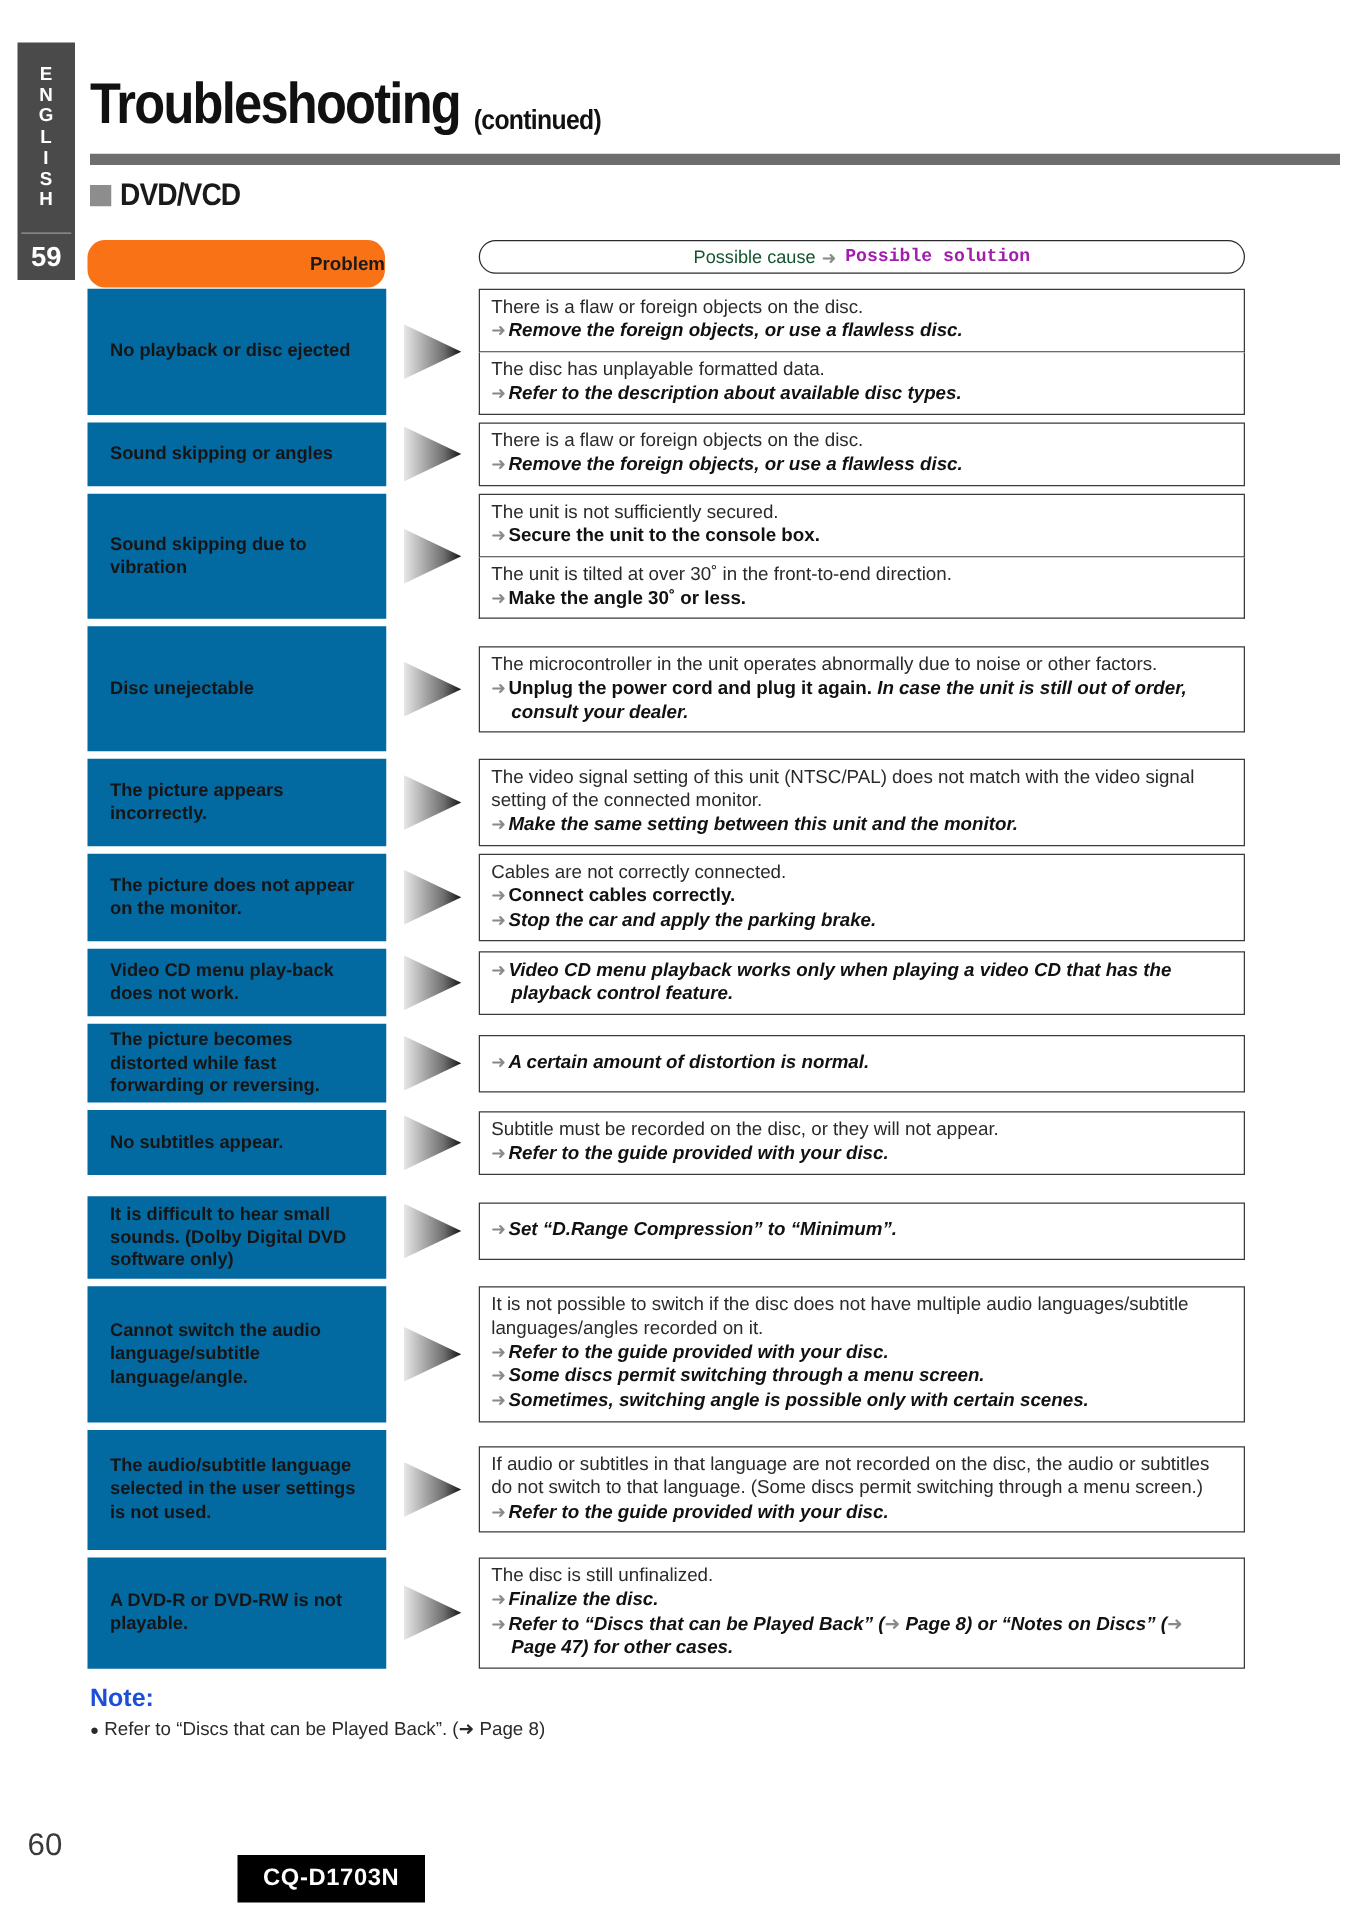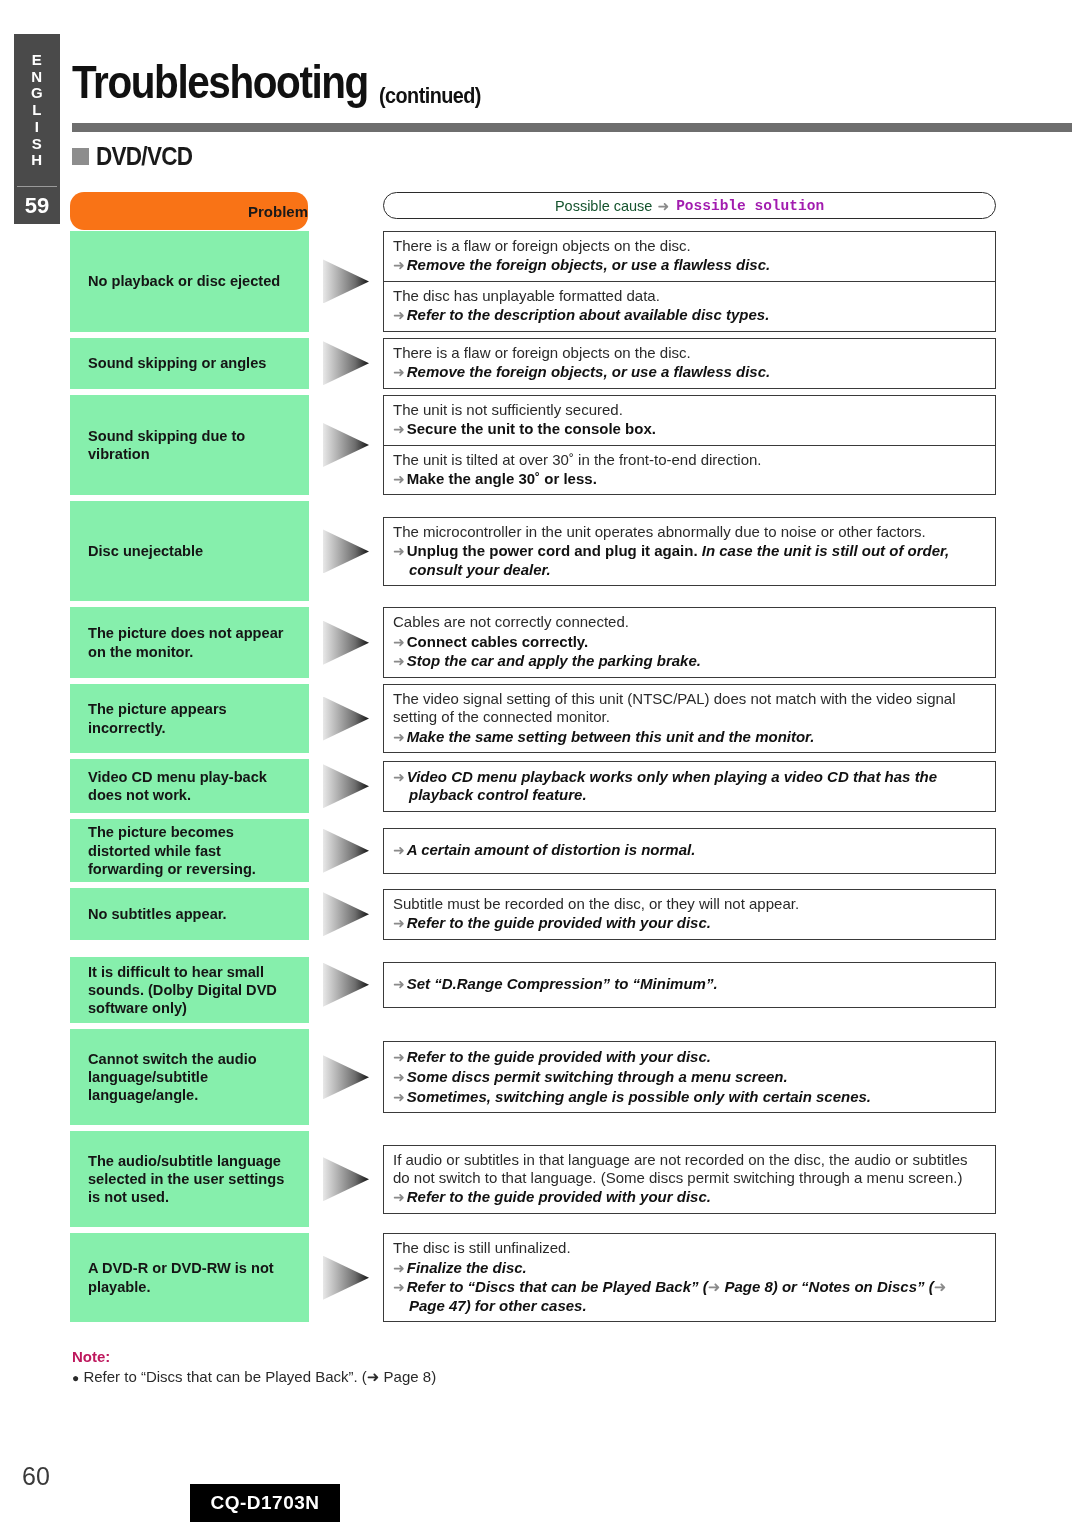--- a/index.html
+++ b/index.html
@@ -111,21 +111,21 @@
   }
   .trow {
     position: relative;
     display: flex;
     align-items: stretch;
     margin-bottom: 6px;
   }
   .prob {
     margin-left: 70px;
     width: 239px;
-    background: #86efac;
+    background: #0369a1;
     display: flex; align-items: center;
     padding: 4px 14px 4px 18px;
     font-weight: bold;
     font-size: 14.6px;
     line-height: 1.26;
     color: #151515;
     flex: 0 0 239px;
   }
   .arrowcell {
     flex: 0 0 74px;
@@ -174,21 +174,21 @@
   }
   .ar-in { color:#8a8a8a; font-style: normal; font-weight: normal; }
   .spacer-box { min-height: 46px; display:flex; flex-direction:column; justify-content:center; }
 
   
   .note {
     position: absolute;
     left: 72px; top: 1348px;
     font-size: 15px;
   }
-  .note-h { font-weight: bold; font-size: 15px; color: #be185d; }
+  .note-h { font-weight: bold; font-size: 20px; color: #1d4ed8; }
   .note-b { margin-top: 3px; color: #2a2a2a; }
   .bullet { font-size: 12px; }
 
   
   .foot-page {
     position: absolute;
     left: 22px; top: 1462px;
     font-size: 25px; color: #3a3a3a;
   }
   .model {
@@ -300,48 +300,48 @@
         </div>
         <div class="sols">
           <div class="solbox">
             <div class="cause">The microcontroller in the unit operates abnormally due to noise or other factors.</div>
             <div class="sol"><span class="ar">➜</span><span class="pre">Unplug the power cord and plug it again.</span> <span class="ital2">In case the unit is still out of order, consult your dealer.</span></div>
           </div>
         </div>
       </div>
       <div class="trow">
         <div class="prob" style="min-height: 62px;">
+          <span>The picture appears incorrectly.</span>
+        </div>
+        <div class="arrowcell">
+          <span class="gtri"></span>
+        </div>
+        <div class="sols">
+          <div class="solbox">
+            <div class="cause">The video signal setting of this unit (NTSC/PAL) does not match with the video signal setting of the connected monitor.</div>
+            <div class="sol ital"><span class="ar">➜</span><span>Make the same setting between this unit and the monitor.</span></div>
+          </div>
+        </div>
+      </div>
+      <div class="trow">
+        <div class="prob" style="min-height: 62px;">
           <span>The picture does not appear on the monitor.</span>
         </div>
         <div class="arrowcell">
           <span class="gtri"></span>
         </div>
         <div class="sols">
           <div class="solbox">
             <div class="cause">Cables are not correctly connected.</div>
             <div class="sol"><span class="ar">➜</span><span>Connect cables correctly.</span></div>
             <div class="sol ital"><span class="ar">➜</span><span>Stop the car and apply the parking brake.</span></div>
           </div>
         </div>
       </div>
       <div class="trow">
-        <div class="prob" style="min-height: 62px;">
-          <span>The picture appears incorrectly.</span>
-        </div>
-        <div class="arrowcell">
-          <span class="gtri"></span>
-        </div>
-        <div class="sols">
-          <div class="solbox">
-            <div class="cause">The video signal setting of this unit (NTSC/PAL) does not match with the video signal setting of the connected monitor.</div>
-            <div class="sol ital"><span class="ar">➜</span><span>Make the same setting between this unit and the monitor.</span></div>
-          </div>
-        </div>
-      </div>
-      <div class="trow">
         <div class="prob" style="min-height: 54px;">
           <span>Video CD menu play-back does not work.</span>
         </div>
         <div class="arrowcell">
           <span class="gtri"></span>
         </div>
         <div class="sols">
           <div class="solbox spacer-box">
             <div class="sol ital"><span class="ar">➜</span><span>Video CD menu playback works only when playing a video CD that has the playback control feature.</span></div>
           </div>
@@ -389,20 +389,21 @@
       </div>
       <div class="trow">
         <div class="prob" style="min-height: 96px;">
           <span>Cannot switch the audio language/subtitle language/angle.</span>
         </div>
         <div class="arrowcell">
           <span class="gtri"></span>
         </div>
         <div class="sols">
           <div class="solbox">
+            <div class="cause">It is not possible to switch if the disc does not have multiple audio languages/subtitle languages/angles recorded on it.</div>
             <div class="sol ital"><span class="ar">➜</span><span>Refer to the guide provided with your disc.</span></div>
             <div class="sol ital"><span class="ar">➜</span><span>Some discs permit switching through a menu screen.</span></div>
             <div class="sol ital"><span class="ar">➜</span><span>Sometimes, switching angle is possible only with certain scenes.</span></div>
           </div>
         </div>
       </div>
       <div class="trow">
         <div class="prob" style="min-height: 96px;">
           <span>The audio/subtitle language selected in the user settings is not used.</span>
         </div>

